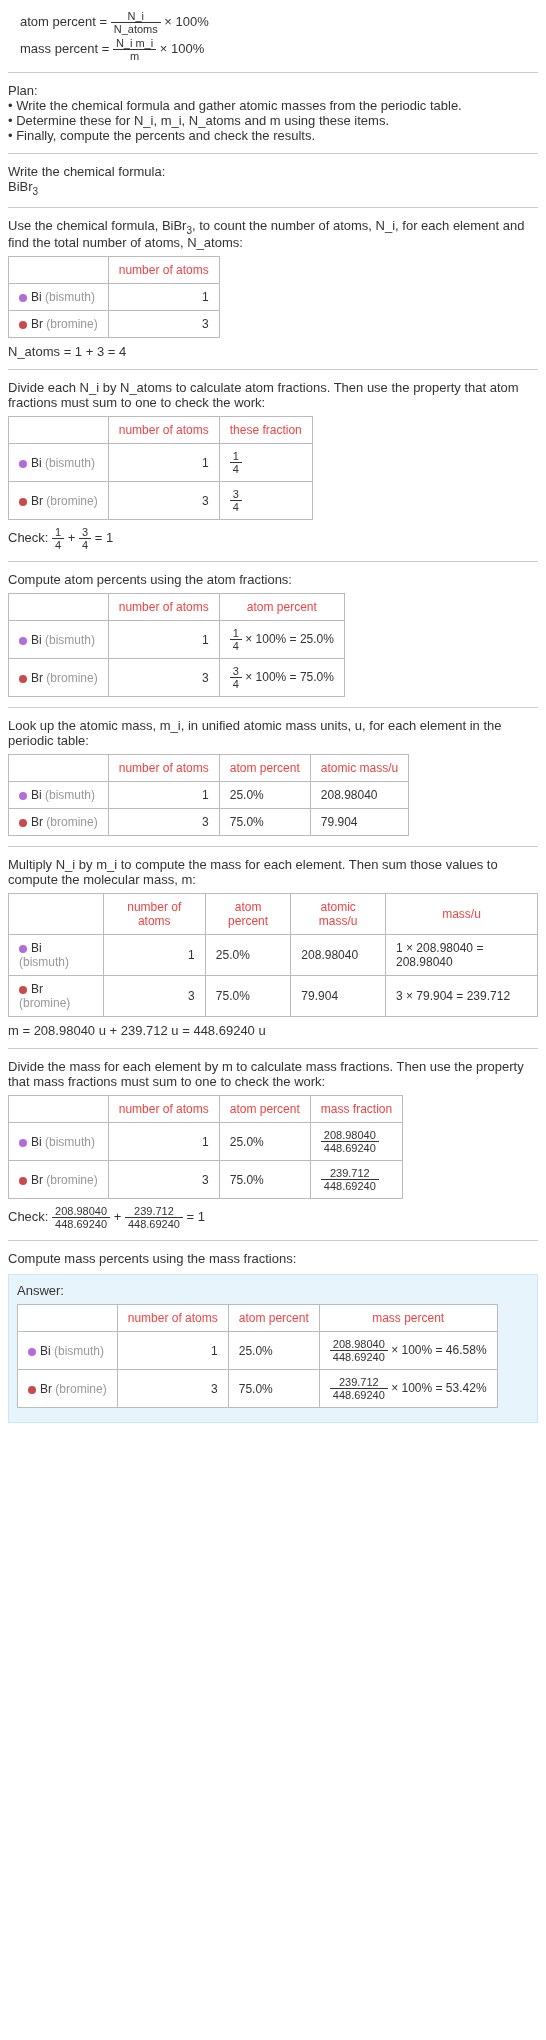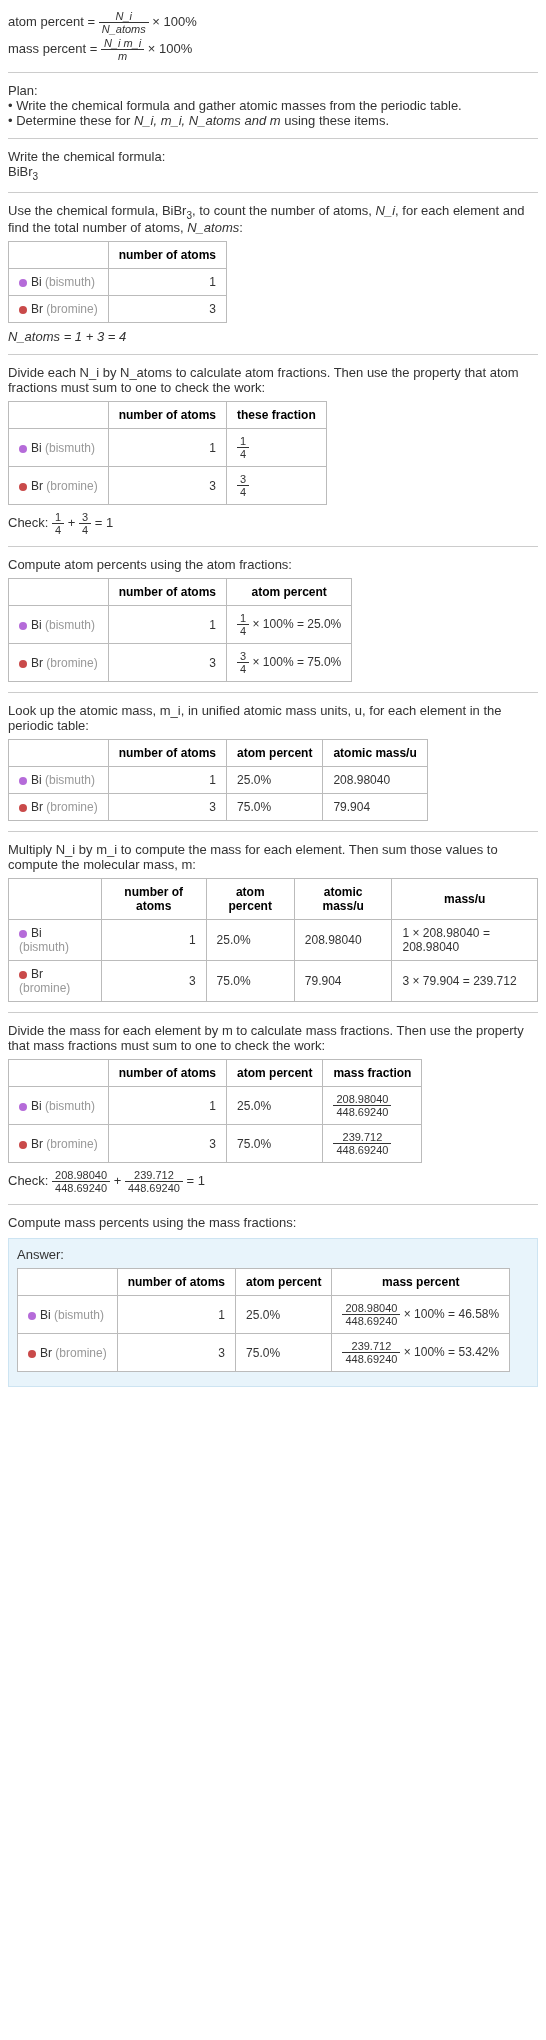--- a/index.html
+++ b/index.html
@@ -6,60 +6,60 @@
   font-family: -apple-system, BlinkMacSystemFont, "Segoe UI", Arial, sans-serif;
   font-size: 13px;
   color: #333;
   margin: 0;
   padding: 8px;
   width: 530px;
   background: #fff;
 }
 .section { margin-bottom: 8px; }
 hr { border: none; border-top: 1px solid #ccc; margin: 10px 0; }
-.formula-line { margin: 2px 0; }
+.formula-line { margin: 2px 12px; }
 .frac {
   display: inline-block;
   vertical-align: middle;
   text-align: center;
   font-size: 11px;
 }
 .frac .num { display: block; border-bottom: 1px solid #333; padding: 0 3px; }
 .frac .den { display: block; padding: 0 3px; }
 .sub { vertical-align: sub; font-size: 10px; }
 table {
   border-collapse: collapse;
   margin: 6px 0;
 }
 th, td {
   border: 1px solid #bbb;
   padding: 6px 10px;
   font-size: 12px;
   vertical-align: middle;
 }
-th { font-weight: bold; color: #000000; }
+th { font-weight: normal; color: #ef4444; }
 td.num { text-align: right; }
 td.left { text-align: left; }
 .dot {
   display: inline-block;
   width: 8px; height: 8px;
   border-radius: 50%;
   margin-right: 4px;
   vertical-align: middle;
 }
 .dot-bi { background: #b56bd9; }
 .dot-br { background: #c94a4a; }
 .dim { color: #999; }
 .answer-box {
   background: #e8f4fb;
   border: 1px solid #cde4f2;
   padding: 8px;
 }
 .answer-box table { background: #fff; }
-.ital { font-style: italic; }
+.ital { }
 </style>
 </head>
 <body>
 
 <div class="section">
   <div class="formula-line">
     <span>atom percent =</span>
     <span class="frac">
       <span class="num ital">N_i</span>
       <span class="den ital">N_atoms</span>
@@ -76,20 +76,21 @@
   </div>
 </div>
 <hr>
 
 <div class="section">
   <div>Plan:</div>
   <div>• Write the chemical formula and gather atomic masses from the periodic table.</div>
   <div>
     <span>• Determine these for </span><span class="ital">N_i, m_i, N_atoms and m</span><span> using these items.</span>
   </div>
+  <div>• Finally, compute the percents and check the results.</div>
 </div>
 <hr>
 
 <div class="section">
   <div>Write the chemical formula:</div>
   <div>
     <span>BiBr</span><span class="sub">3</span>
   </div>
 </div>
 <hr>
@@ -220,20 +221,21 @@
     </tr>
     <tr>
       <td class="left"><span class="dot dot-br"></span><span>Br</span> <span class="dim">(bromine)</span></td>
       <td class="num">3</td>
       <td class="left">75.0%</td>
       <td class="left">79.904</td>
       <td class="left">3 × 79.904 = 239.712</td>
     </tr>
   </tbody>
     </table>
+  <div class="ital">m = 208.98040 u + 239.712 u = 448.69240 u</div>
 </div>
 <hr>
 
 <div class="section">
   <div>Divide the mass for each element by m to calculate mass fractions. Then use the property that mass fractions must sum to one to check the work:</div>
   <table>
     <tbody>
         <tr>
       <th></th>
       <th>number of atoms</th>

